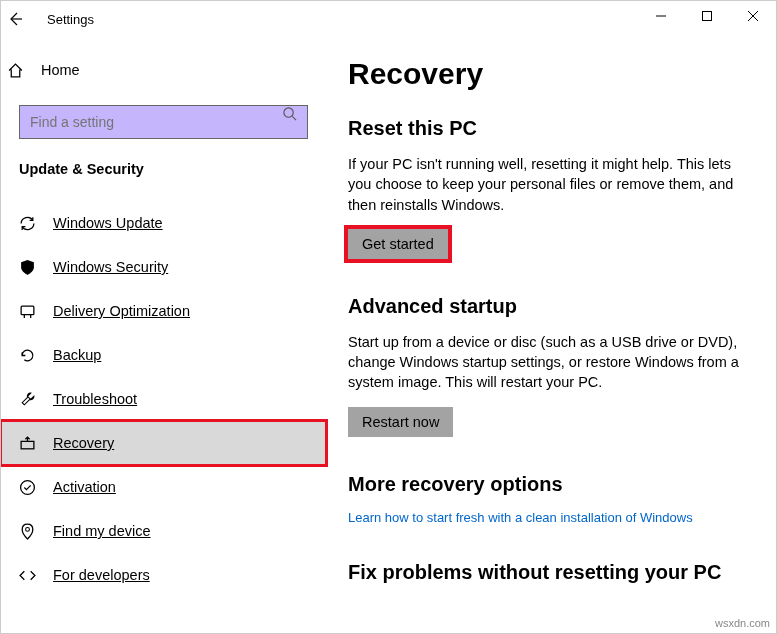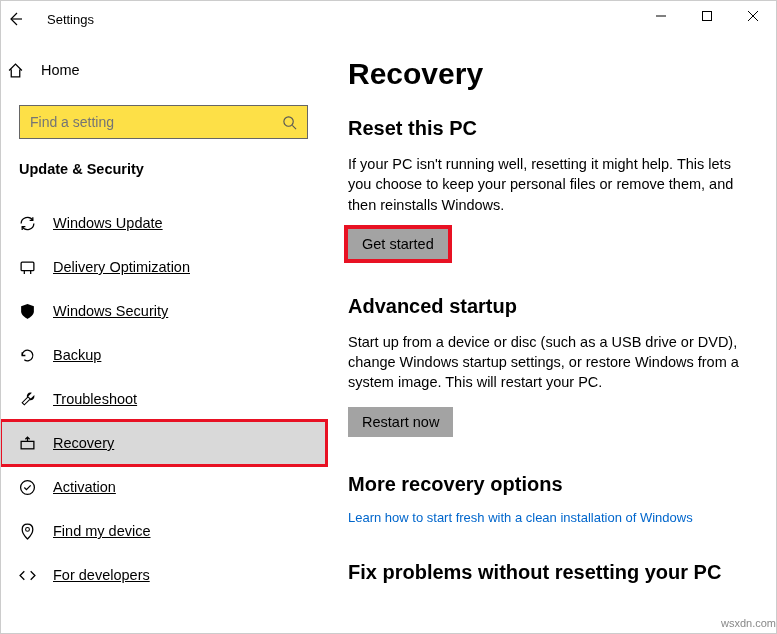--- a/index.html
+++ b/index.html
@@ -25,21 +25,21 @@
   .winctl { position: absolute; right: 0; top: 0; display: flex; }
   .winctl div { width: 46px; height: 30px; display: flex; align-items: center; justify-content: center; font-size: 13px; font-family: "Segoe MDL2 Assets", sans-serif; }
   .body { display: flex; height: calc(100% - 36px); }
   .sidebar { width: 325px; padding: 14px 0 0 0; }
   .home-row { display: flex; align-items: center; height: 38px; padding-left: 6px; margin-bottom: 16px; }
   .home-row .icon { width: 34px; font-size: 16px; }
   .home-row .lbl { font-size: 14.5px; }
   .search-wrap { margin: 0 18px 22px 18px; }
   .search {
     width: 100%; height: 34px; border: 1px solid #666;
-    background: #fde047; display: flex; align-items: center;
+    background: #c4b5fd; display: flex; 
     padding: 0 10px; font-size: 14px;
   }
   .search input {
     border: none; outline: none; flex: 1; font-size: 14px;
     font-family: inherit; background: transparent;
   }
   .search .mag { color: #666; font-size: 14px; }
   .group-title { font-weight: 600; font-size: 14.5px; margin: 0 18px 24px 18px; }
   .nav-item {
     display: flex; align-items: center; height: 44px;
@@ -58,21 +58,21 @@
   .section-title { font-size: 20px; font-weight: 600; margin-bottom: 14px; }
   .para { font-size: 14.5px; line-height: 1.4; margin-bottom: 14px; color: #000; }
   .btn {
     display: inline-block; background: #a3a3a3; border: none;
     padding: 7px 14px; font-size: 14.5px; font-family: inherit;
   }
   .btn.highlight { outline: 4px solid #e81123; outline-offset: 0; }
   .sect { margin-bottom: 36px; }
   .link { color: #0066cc; font-size: 13px; }
   .watermark {
-    position: absolute; right: 0; bottom: 4px;
+    position: absolute; right: 6px; bottom: 4px;
     font-size: 11px; color: #888;
   }
   svg { display: block; }
 </style>
 </head>
 <body>
 
 <div class="titlebar">
   <div class="back">
     <svg width="16" height="16" viewBox="0 0 16 16">
@@ -131,38 +131,38 @@
           <svg width="17" height="17" viewBox="0 0 16 16">
             <path d="M2 8 A6 6 0 0 1 13 5 M14 8 A6 6 0 0 1 3 11" stroke="#000" fill="none" stroke-width="1.2"></path>
             <path d="M13 2 V5 H10 M3 14 V11 H6" stroke="#000" fill="none" stroke-width="1.2"></path>
           </svg>
         </span>
       <span class="lbl">Windows Update</span>
     </div>
     <div class="nav-item">
       <span class="icon">
           <svg width="17" height="17" viewBox="0 0 16 16">
+            <path d="M8 1 L14 3 V8 C14 12 8 15 8 15 C8 15 2 12 2 8 V3 Z" fill="#000"></path>
+          </svg>
+        </span>
+      <span class="lbl">Windows Security</span>
+    </div>
+    <div class="nav-item">
+      <span class="icon">
+          <svg width="17" height="17" viewBox="0 0 16 16">
             <rect x="2" y="3" width="12" height="8" rx="1" stroke="#000" fill="none" stroke-width="1.2"></rect>
             <line x1="5" y1="14" x2="5" y2="11" stroke="#000" stroke-width="1.2"></line>
             <line x1="11" y1="14" x2="11" y2="11" stroke="#000" stroke-width="1.2"></line>
           </svg>
         </span>
       <span class="lbl">Delivery Optimization</span>
     </div>
     <div class="nav-item">
       <span class="icon">
           <svg width="17" height="17" viewBox="0 0 16 16">
-            <path d="M8 1 L14 3 V8 C14 12 8 15 8 15 C8 15 2 12 2 8 V3 Z" fill="#000"></path>
-          </svg>
-        </span>
-      <span class="lbl">Windows Security</span>
-    </div>
-    <div class="nav-item">
-      <span class="icon">
-          <svg width="17" height="17" viewBox="0 0 16 16">
             <path d="M3 8 A5 5 0 1 1 5 12" stroke="#000" fill="none" stroke-width="1.2"></path>
             <path d="M3 5 V8 H6" stroke="#000" fill="none" stroke-width="1.2"></path>
           </svg>
         </span>
       <span class="lbl">Backup</span>
     </div>
     <div class="nav-item">
       <span class="icon">
           <svg width="17" height="17" viewBox="0 0 16 16">
             <path d="M11 2 A3 3 0 0 0 8 6 L3 11 L5 13 L10 8 A3 3 0 0 0 14 5 L11 8 L8 5 Z" stroke="#000" fill="none" stroke-width="1"></path>

